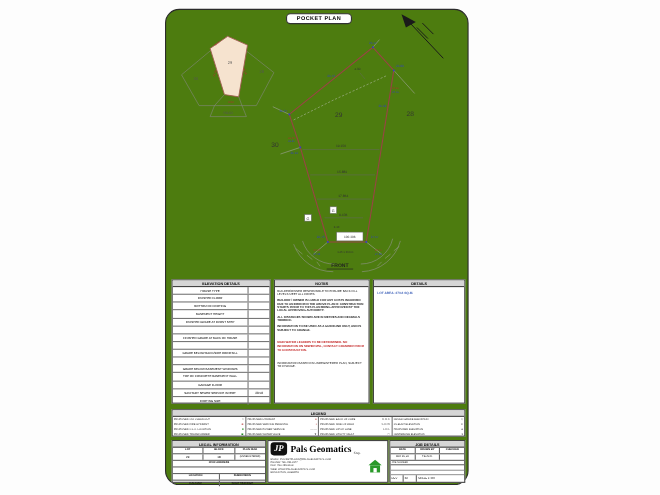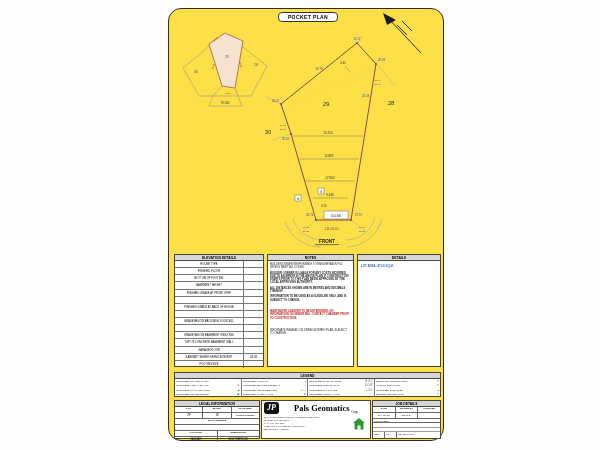--- a/index.html
+++ b/index.html
@@ -1,18 +1,18 @@
 <!DOCTYPE html>
 <html><head>
 <meta charset="utf-8">
 <style>
   html,body{margin:0;padding:0;background:#fff;}
   body{font-family:"Liberation Sans",sans-serif;-webkit-font-smoothing:antialiased;}
   #page{position:relative;width:600px;height:450px;background:#fdfdfd;overflow:hidden;}
-  #sheet{position:absolute;left:168px;top:8px;width:276px;height:433px;background:#fde047;
+  #sheet{position:absolute;left:150px;top:8px;width:276px;height:433px;background:#4d7c0f;
          border:1.6px solid #2b2b2b;border-radius:13px;box-sizing:border-box;}
   *{box-sizing:border-box;}
   .abs{position:absolute;}
   
   #title-tab{left:109px;top:3px;width:60px;height:10px;border:0.8px solid #333;border-radius:4px;
              background:#fff;text-align:center;font-size:5px;font-weight:bold;line-height:9px;letter-spacing:.4px;}
   
   #plansvg{left:0;top:0;}
   svg text{font-family:"Liberation Sans",sans-serif;}
   
@@ -47,21 +47,21 @@
   .cells{display:flex;border-bottom:0.5px solid #666;}
   .cell{flex:1;border-right:0.5px solid #666;text-align:center;overflow:hidden;white-space:nowrap;}
   .cell:last-child{border-right:none;}
   .hcell{font-size:2.4px;font-weight:bold;height:4.5px;line-height:4.5px;}
   .vcell{font-size:2.7px;height:5.5px;line-height:5.5px;}
   #company{left:92px;top:391px;width:110px;height:39px;padding:1px 2px;}
   #logo-row{display:flex;align-items:flex-start;height:14px;}
   #logo-box{width:15px;height:12px;background:#111;border-radius:3px;color:#fff;
             font-family:"Liberation Serif",serif;font-weight:bold;font-style:italic;
             font-size:8px;text-align:center;line-height:12px;}
-  #co-name{font-family:"Liberation Serif",serif;font-weight:bold;font-size:8.5px;margin-left:15px;line-height:12px;}
+  #co-name{font-family:"Liberation Serif",serif;font-weight:bold;font-size:8.5px;margin-left:3px;line-height:12px;}
   #co-corp{font-family:"Liberation Serif",serif;font-size:3px;margin-left:2px;margin-top:8px;}
   .co-line{font-size:2.4px;color:#333;line-height:3.1px;white-space:nowrap;}
   #house-icon{position:absolute;right:4px;top:16px;}
   #job{left:203px;top:391px;width:69px;height:39px;}
   #job-head .cell,#job-val .cell{overflow:hidden;}
   #job-number{font-size:2.3px;color:#333;padding-left:1px;border-bottom:0.5px solid #666;height:4px;line-height:4px;}
   .blank-line{height:4.5px;border-bottom:0.5px solid #999;}
   #job-bottom{display:flex;height:5.5px;}
   #job-bottom div{font-size:2.5px;line-height:5.5px;border-right:0.5px solid #666;padding:0 1px;white-space:nowrap;overflow:hidden;}
   #job-bottom div:last-child{border-right:none;}

